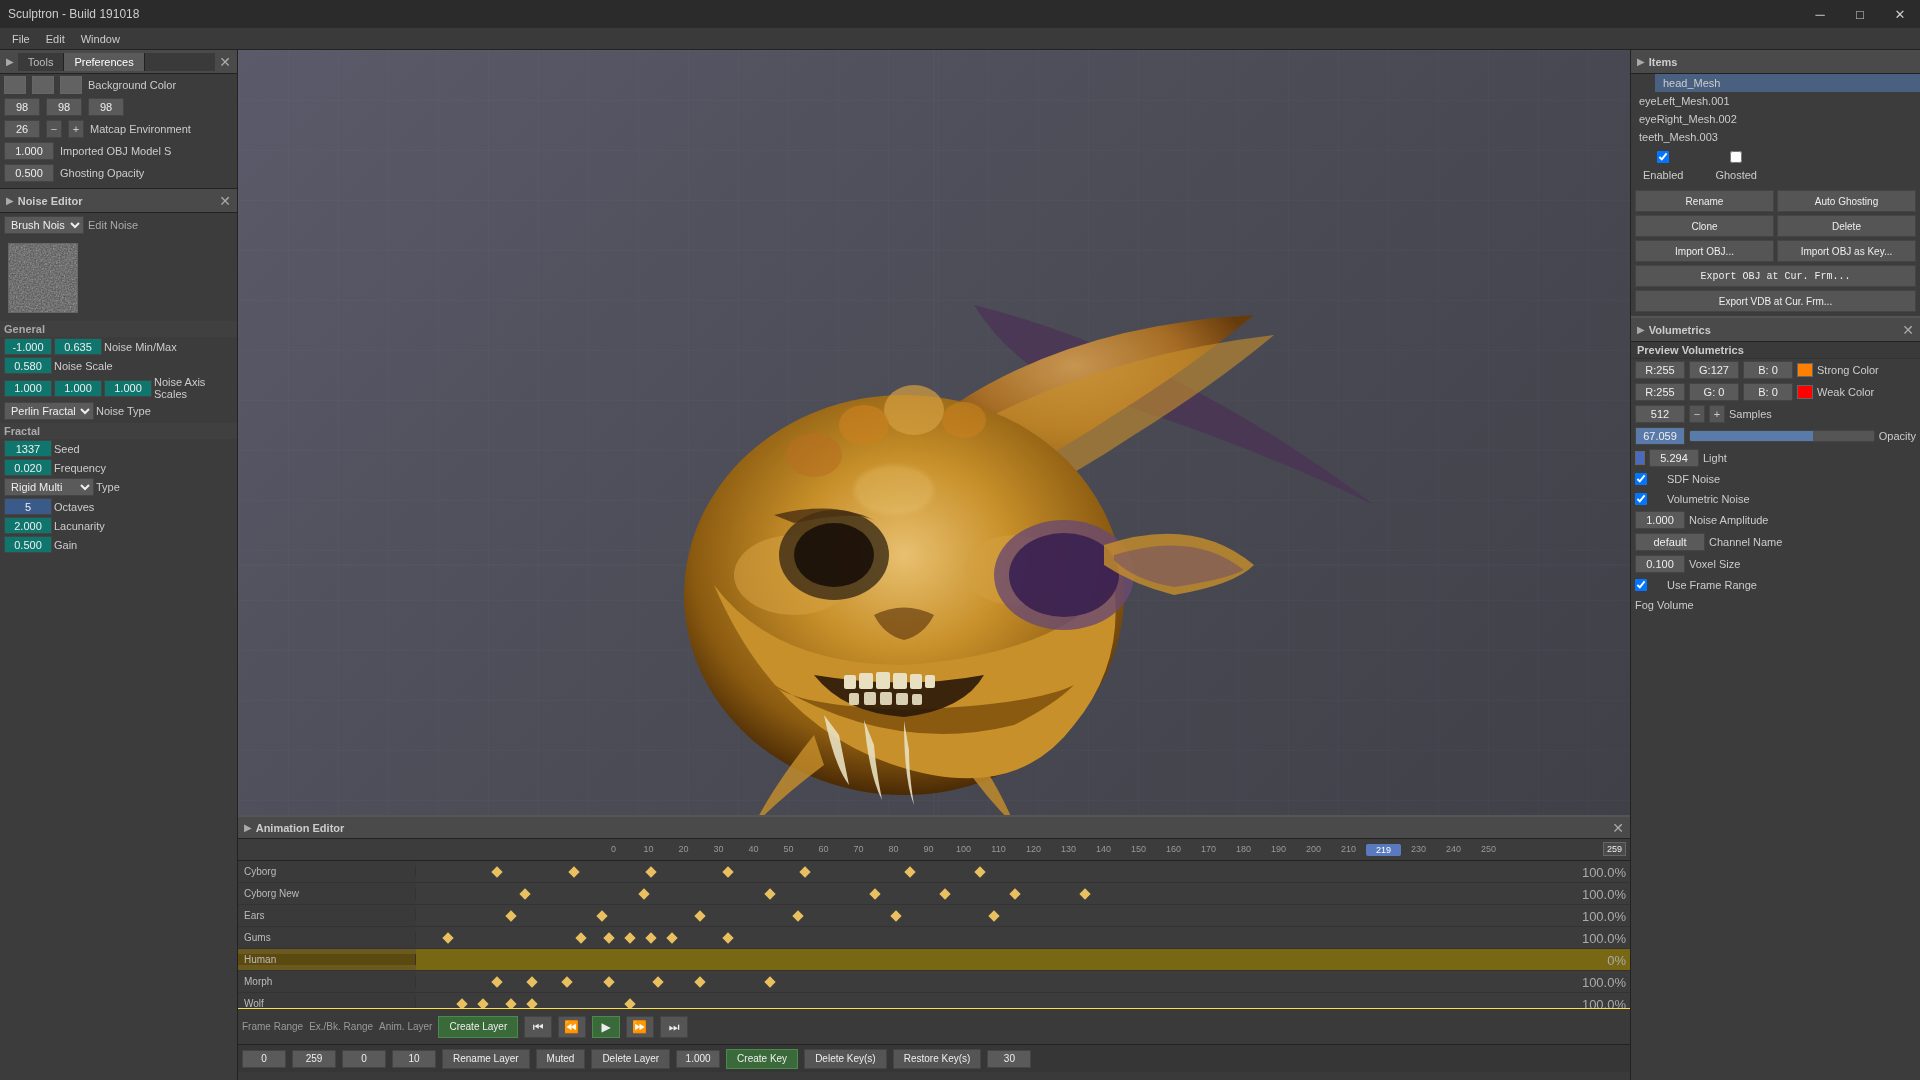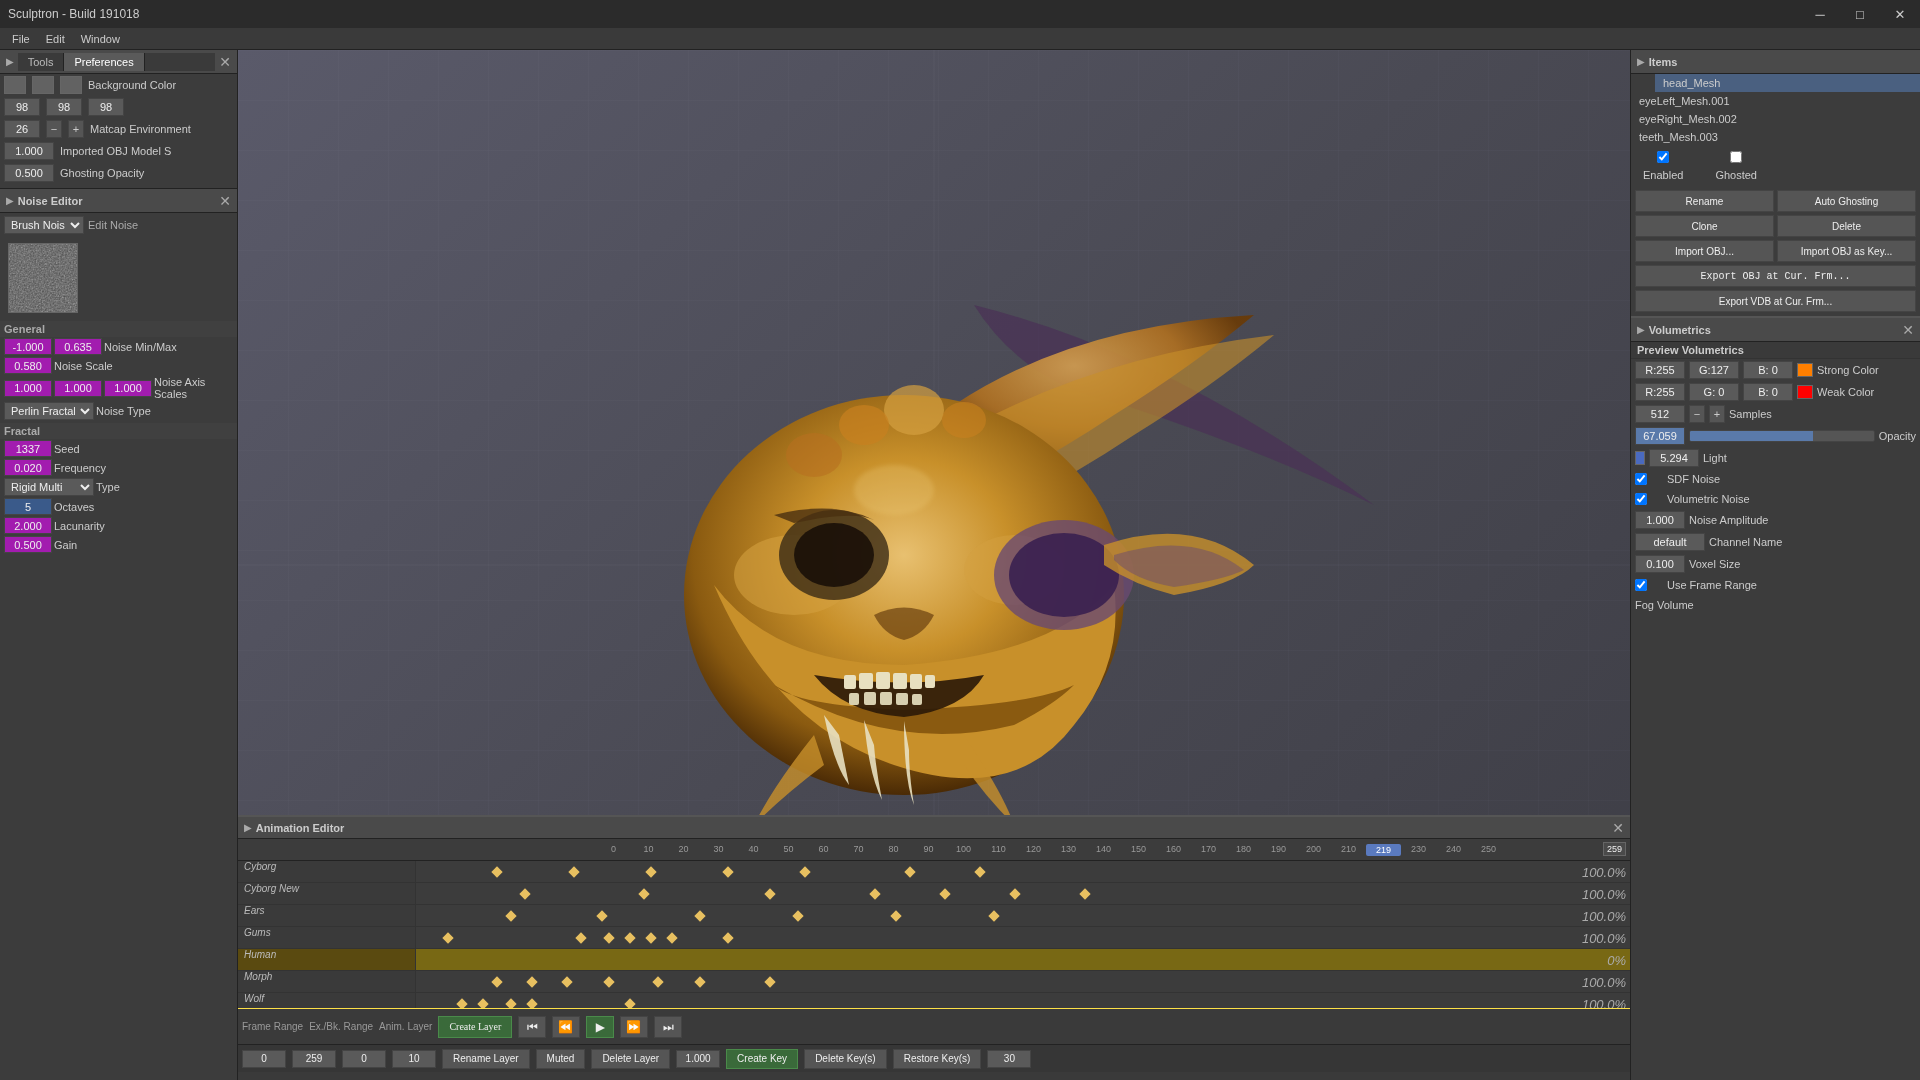--- a/index.html
+++ b/index.html
@@ -208,21 +208,21 @@
       margin-top: 2px;
     }
 
     .param-row {
       display: flex;
       align-items: center;
       padding: 1px 4px;
       gap: 2px;
     }
     .param-val {
-      background: #a21caf;
+      background: #0f766e;
       color: #eee;
       border: 1px solid #444;
       width: 48px;
       height: 17px;
       text-align: center;
       font-size: 11px;
       display: flex;
       align-items: center;
       justify-content: center;
       flex-shrink: 0;
@@ -335,23 +335,23 @@
 
     
     .timeline-tracks {
       height: calc(265px - 22px - 60px - 36px);
       overflow-y: auto;
       overflow-x: hidden;
     }
     .timeline-track {
       height: 22px;
       display: flex;
+      align-items: center;
       border-bottom: 1px solid #333;
       position: relative;
-      font-style: italic;
     }
     .track-name {
       width: 178px;
       flex-shrink: 0;
       padding: 0 6px;
       font-size: 10px;
       color: #bbb;
       border-right: 1px solid #333;
       white-space: nowrap;
       overflow: hidden;
@@ -405,21 +405,20 @@
       background: #555;
       border: 1px solid #444;
       color: #eee;
       height: 22px;
       padding: 0 10px;
       font-size: 10px;
       cursor: pointer;
       display: flex;
       align-items: center;
       justify-content: center;
-      font-family: Liberation Serif, serif;
     }
     .ctrl-btn.green { background: #3a6a3a; border-color: #4a8a4a; }
     .transport-btn {
       background: #555;
       border: 1px solid #444;
       color: #eee;
       width: 28px;
       height: 22px;
       display: flex;
       align-items: center;

